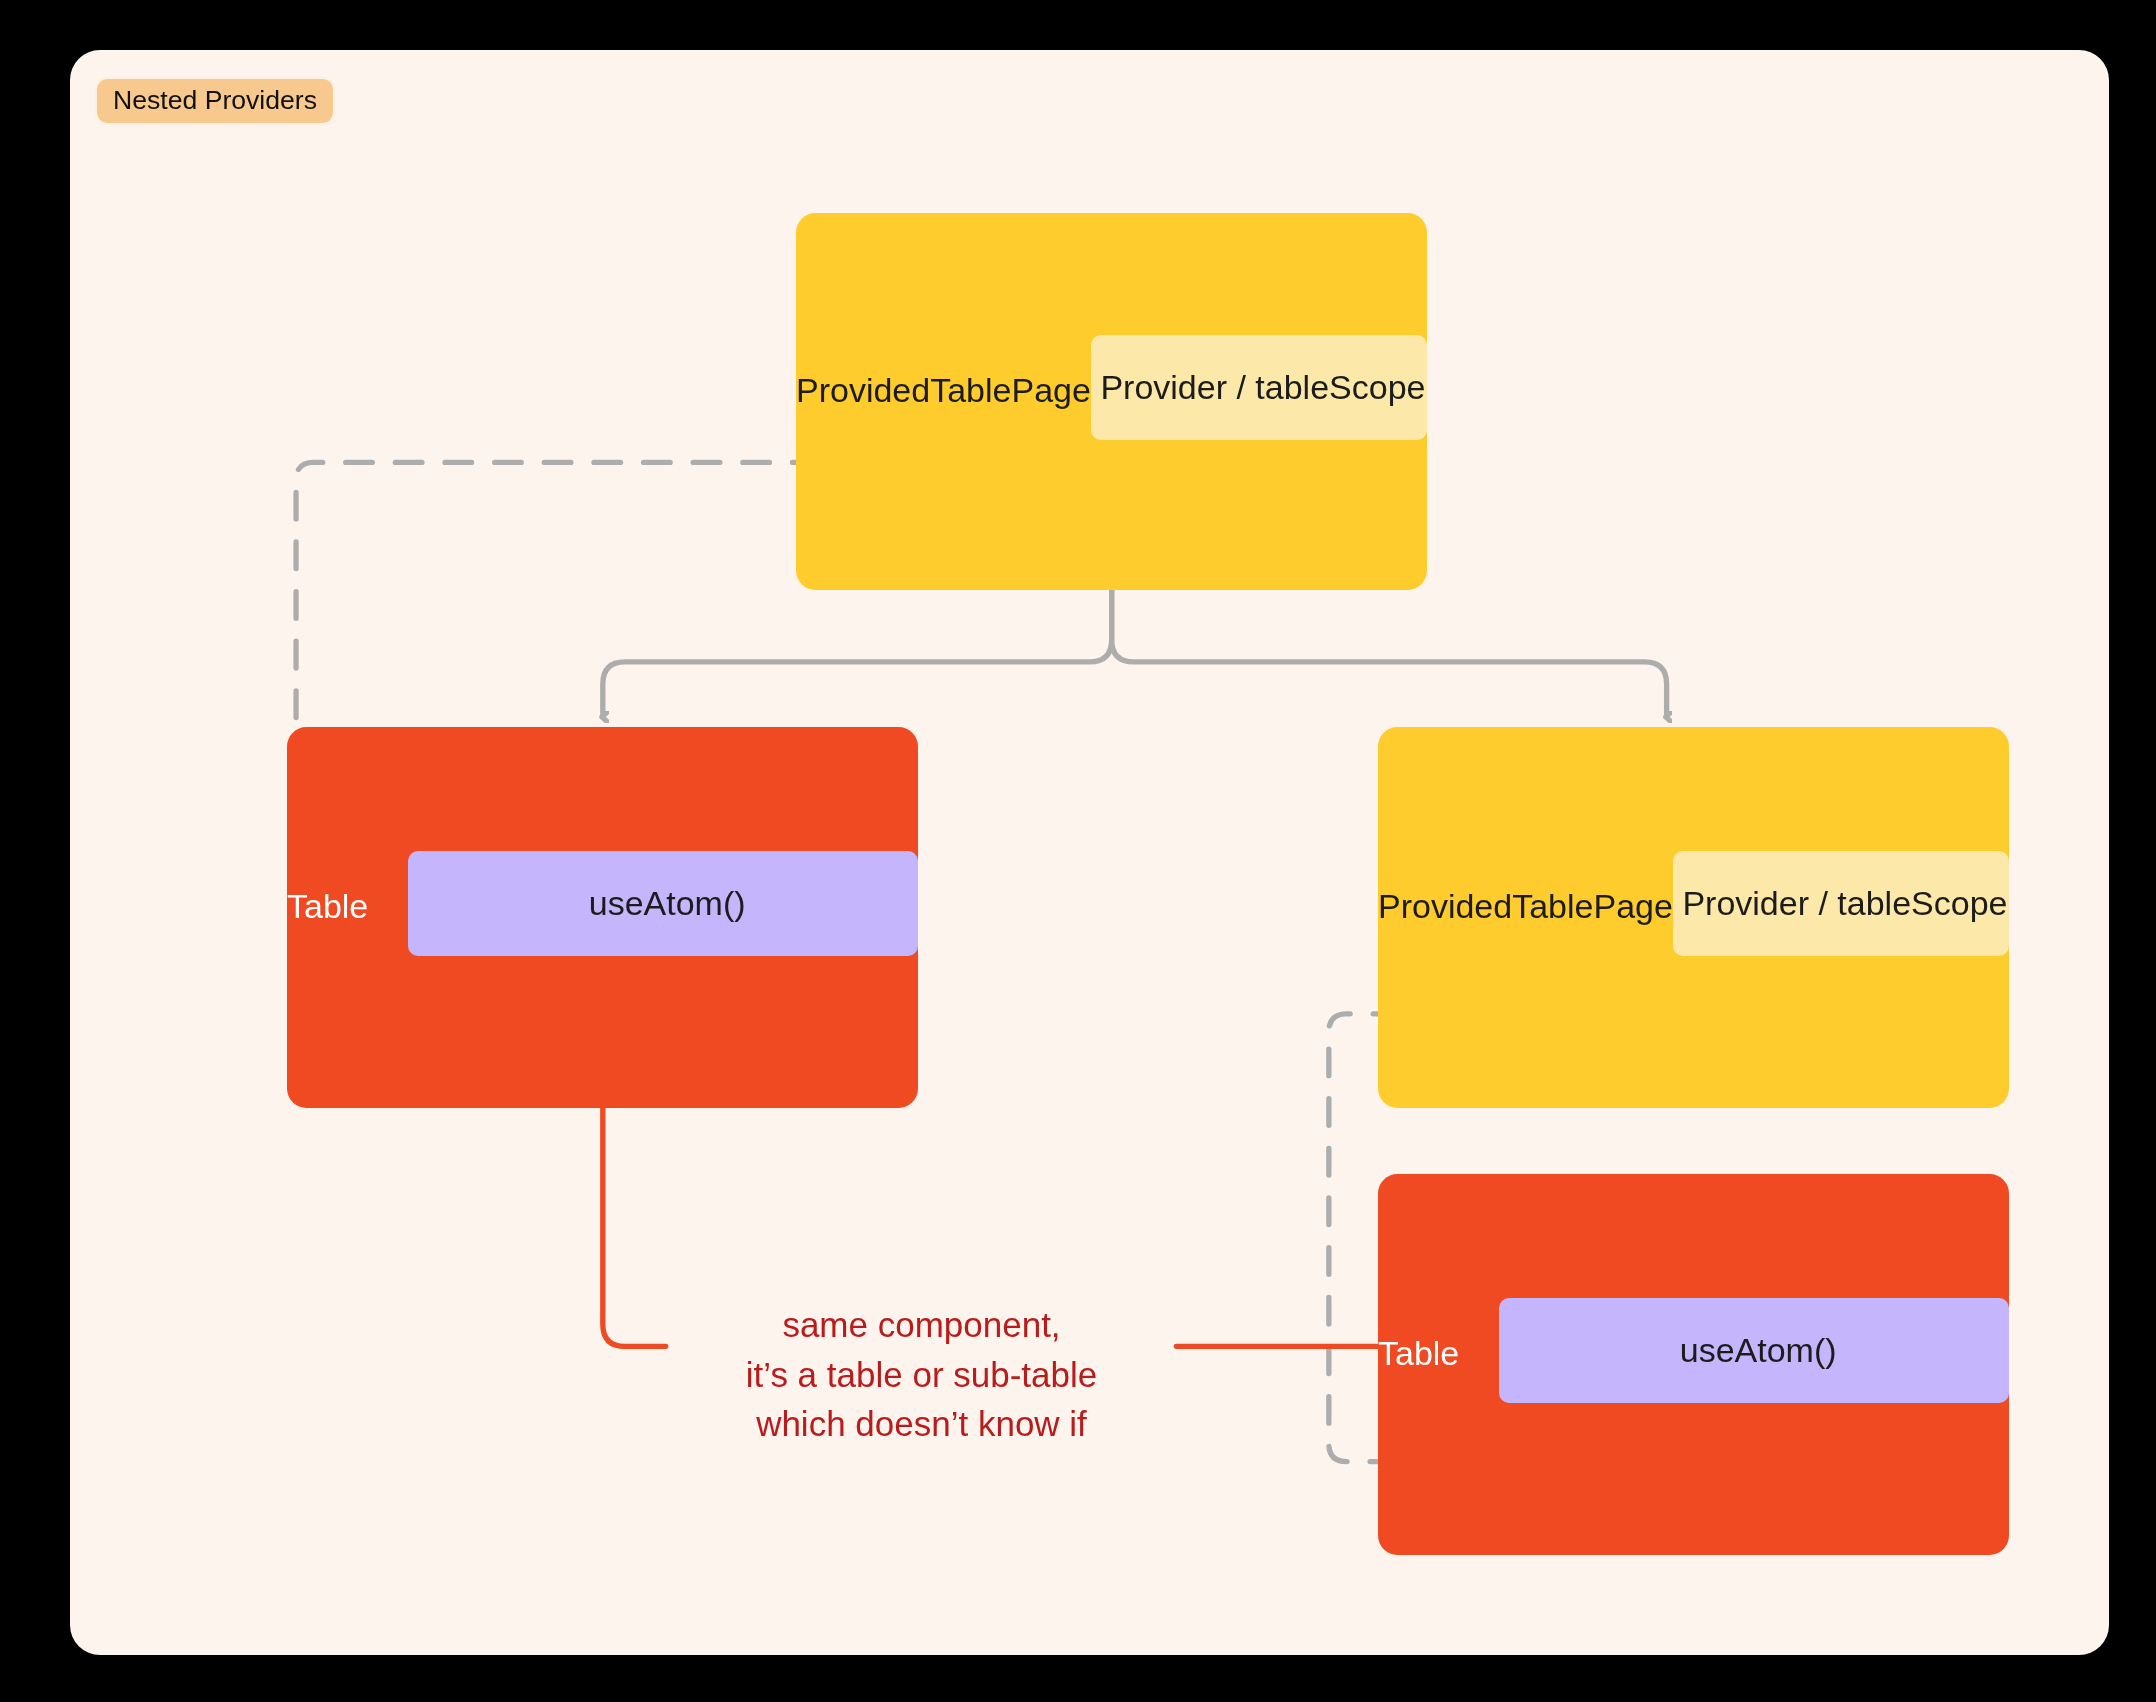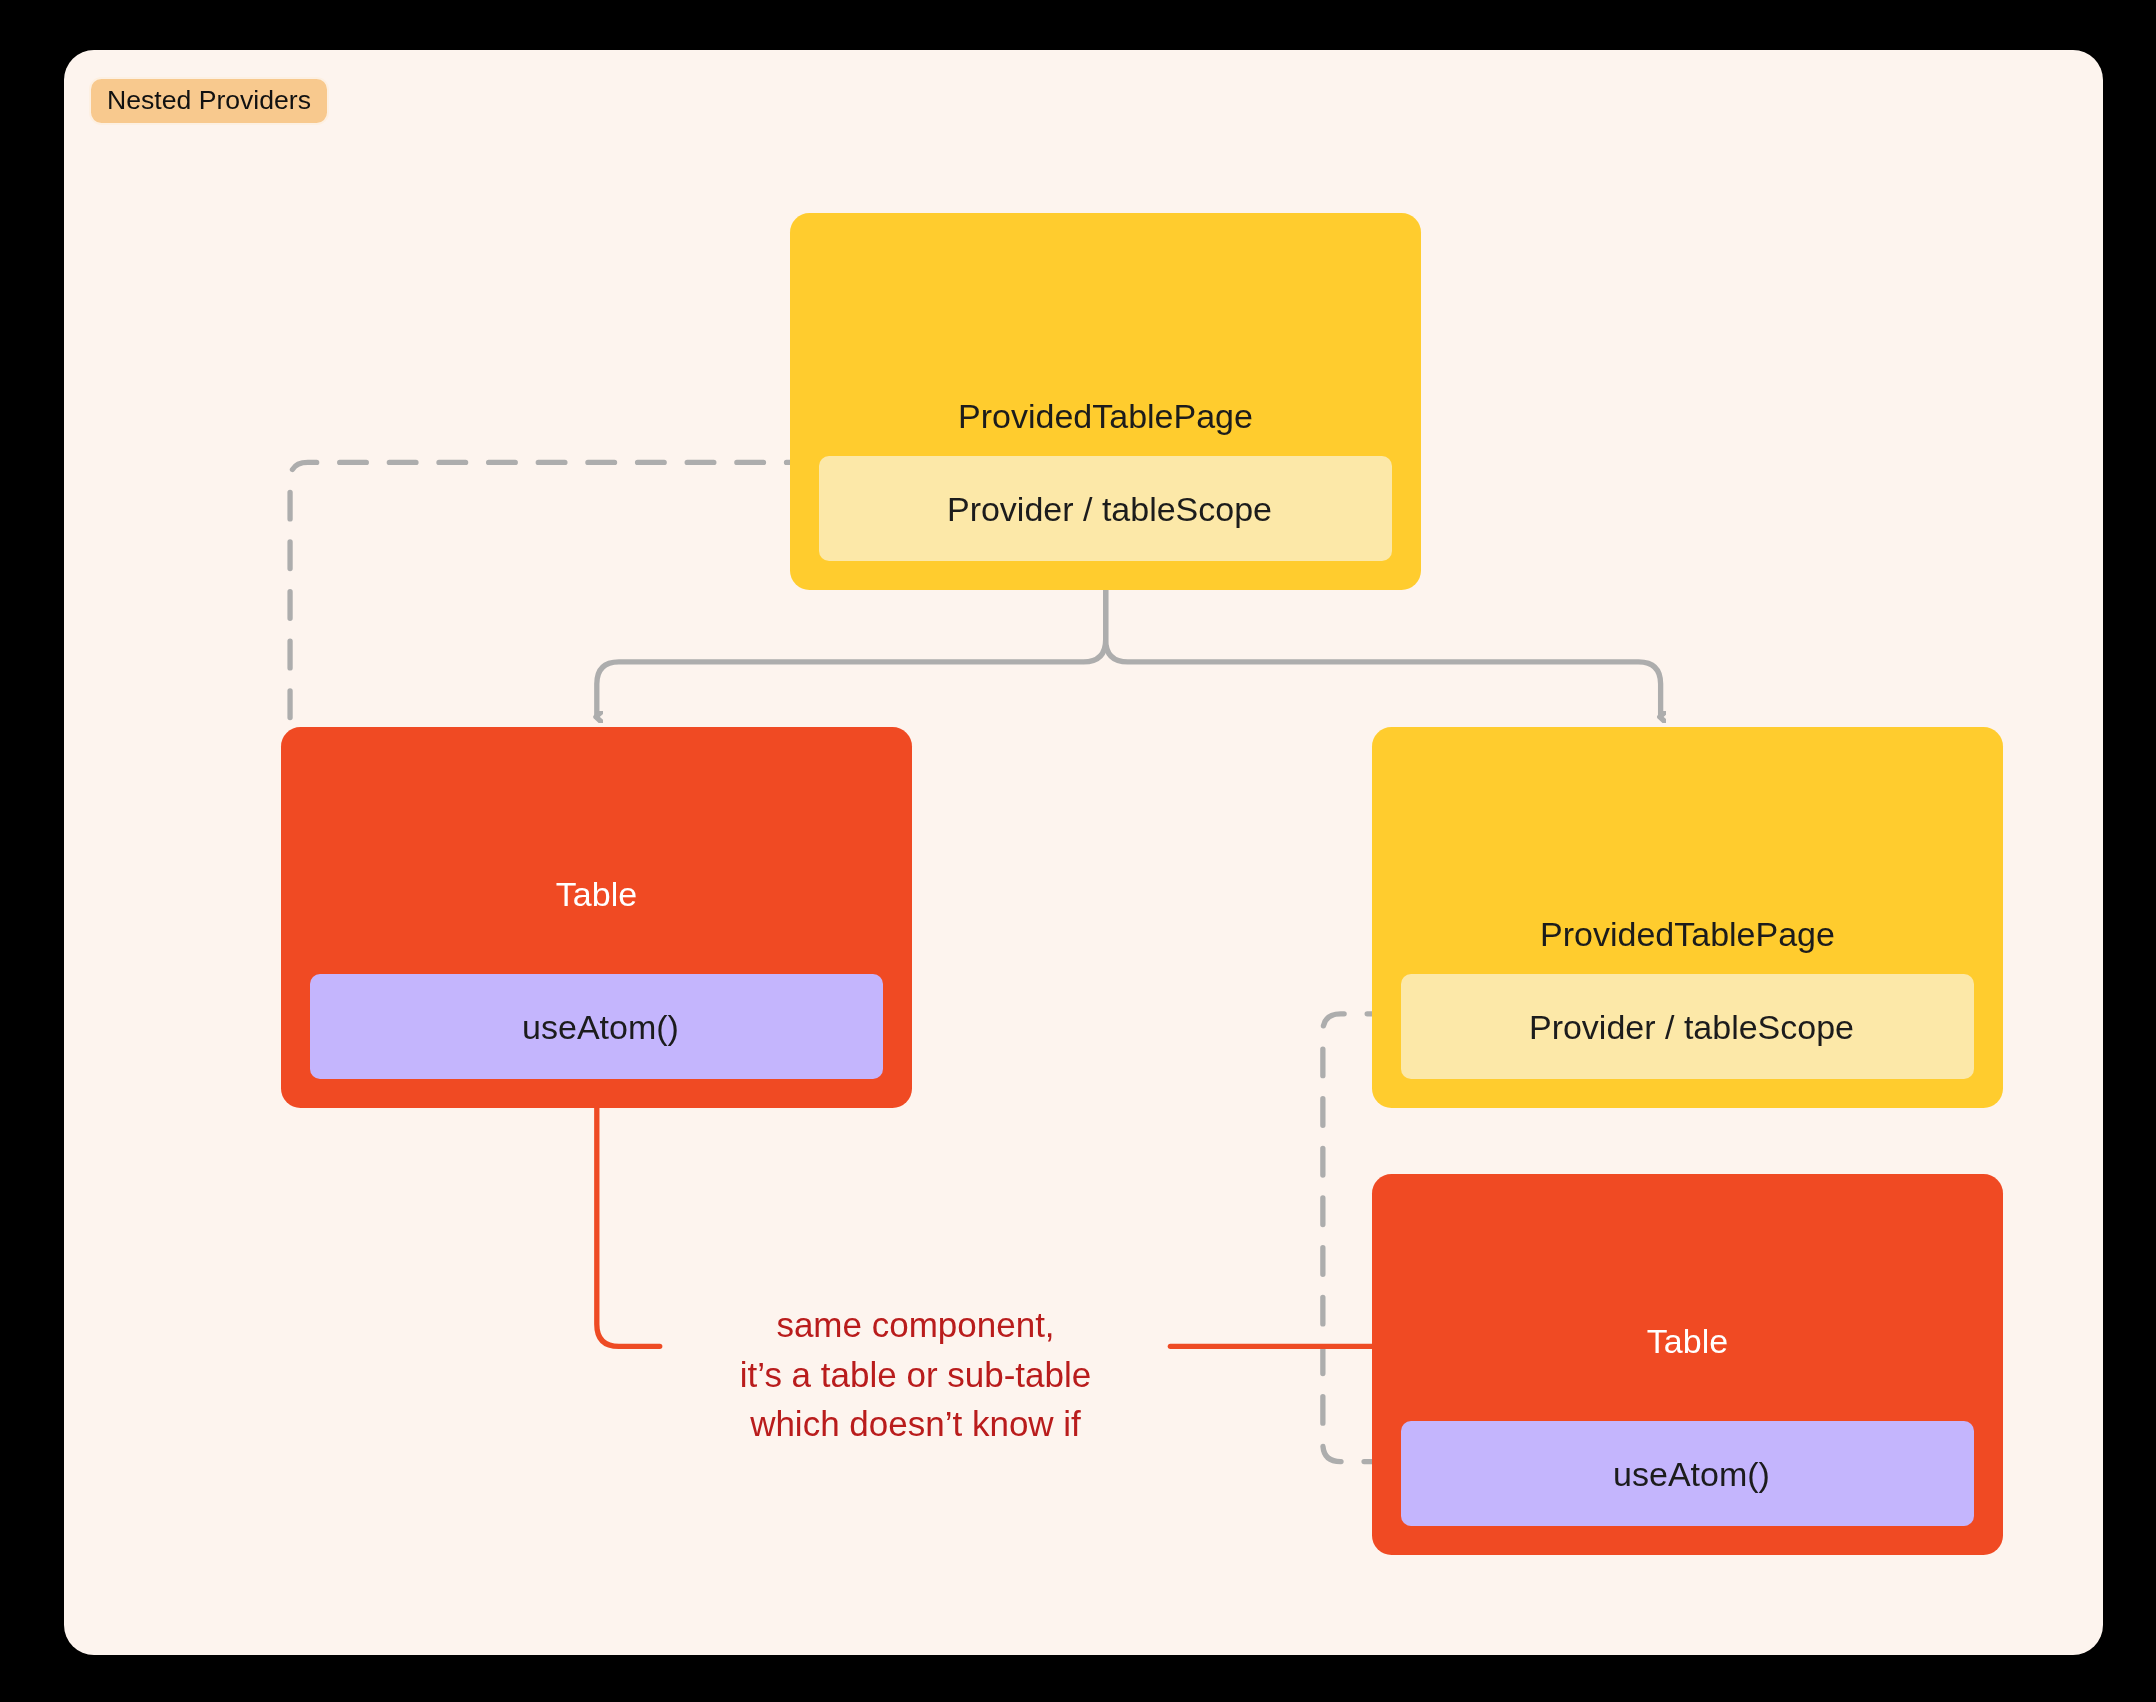--- a/index.html
+++ b/index.html
@@ -5,21 +5,21 @@
   * { box-sizing: border-box; margin: 0; padding: 0; }
   html, body {
     width: 2156px; height: 1702px;
     background: #000000;
     font-family: "Liberation Sans", sans-serif;
     overflow: hidden;
   }
 
   #canvas {
     position: absolute;
-    left: 64px; top: 50px;
+    left: 70px; top: 50px;
     width: 2039px; height: 1605px;
     background: #FDF4EE;
     border-radius: 30px;
   }
 
   
   #frame-label {
     position: absolute;
     left: 25px; top: 26.6px;
     background: #F8C98E;
@@ -40,21 +40,21 @@
     width: 2039px; height: 1605px;
     overflow: visible;
     z-index: 5;
   }
 
   
   .node {
     position: absolute;
     border-radius: 19.5px;
     display: flex;
-    flex-direction: column;
+    flex-direction: row;
     justify-content: flex-end;
     align-items: center;
     z-index: 20;
   }
   .node.yellow { background: #FFCC2E; }
   .node.red    { background: #F04A23; gap: 40px; }
 
   .node-title {
     font-size: 34px;
     line-height: 1;

